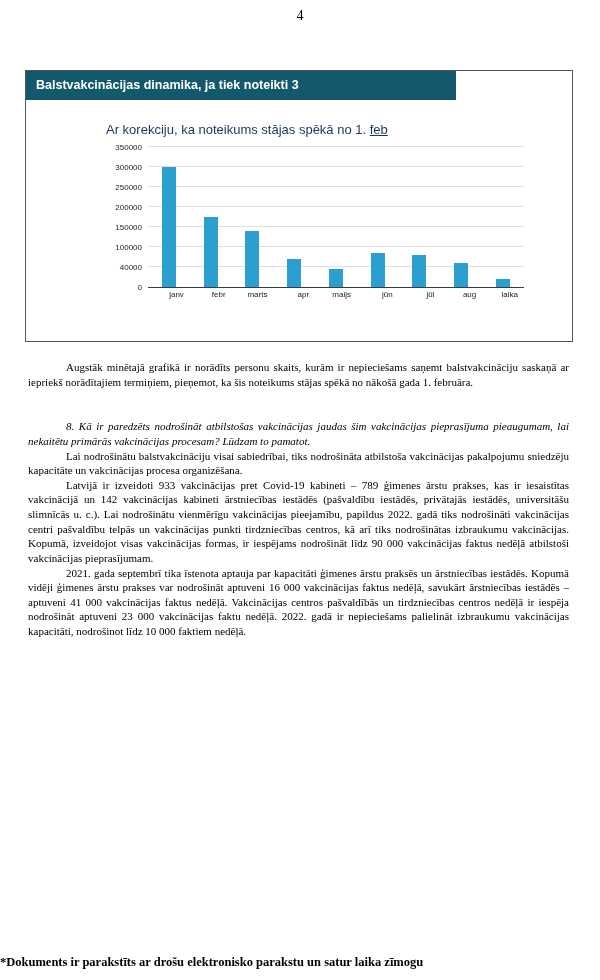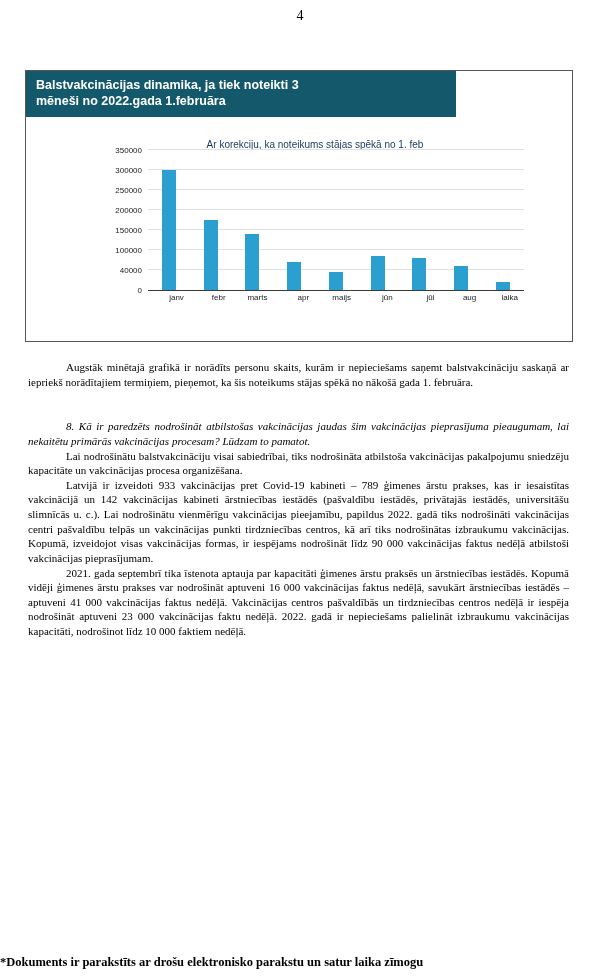--- a/index.html
+++ b/index.html
@@ -39,23 +39,23 @@
     color: #fff;
     font-family: "Liberation Sans", sans-serif;
     font-weight: bold;
     font-size: 12.5px;
     line-height: 1.3;
   }
   .chart-body {
     padding: 22px 48px 0 80px;
   }
   .chart-title {
-    text-align: center;
-    font-family: "Liberation Sans", sans-serif;
-    font-size: 10px;
+    font-family: "Liberation Sans", sans-serif;
+    font-size: 13px;
+    margin-bottom: 10px;
   }
   .chart-title .u { text-decoration: underline; }
   .chart-graph { display: flex; height: 140px; }
   .y-axis {
     position: relative;
     width: 42px;
     flex: none;
     height: 100%;
   }
   .ytick {
@@ -130,21 +130,20 @@
 </head>
 <body>
 
 <div class="page">
 
   <div class="pagenum">4</div>
 
   <div class="chartbox">
     <div class="chart-header" style="background: rgb(20, 89, 107);">
       <span>Balstvakcinācijas dinamika, ja tiek noteikti 3</span><br>
-      <span>mēneši no 2022.gada 1.februāra</span>
     </div>
     <div class="chart-body">
       <div class="chart-title" style="color: rgb(23, 55, 94);">
         <span>Ar korekciju, ka noteikums stājas spēkā no 1.</span>
         <span class="u">feb</span>
       </div>
       <div class="chart-graph">
         <div class="y-axis">
             <div class="ytick" style="bottom: 0%;">0</div>
             <div class="ytick" style="bottom: 14.2857%;">40000</div>

